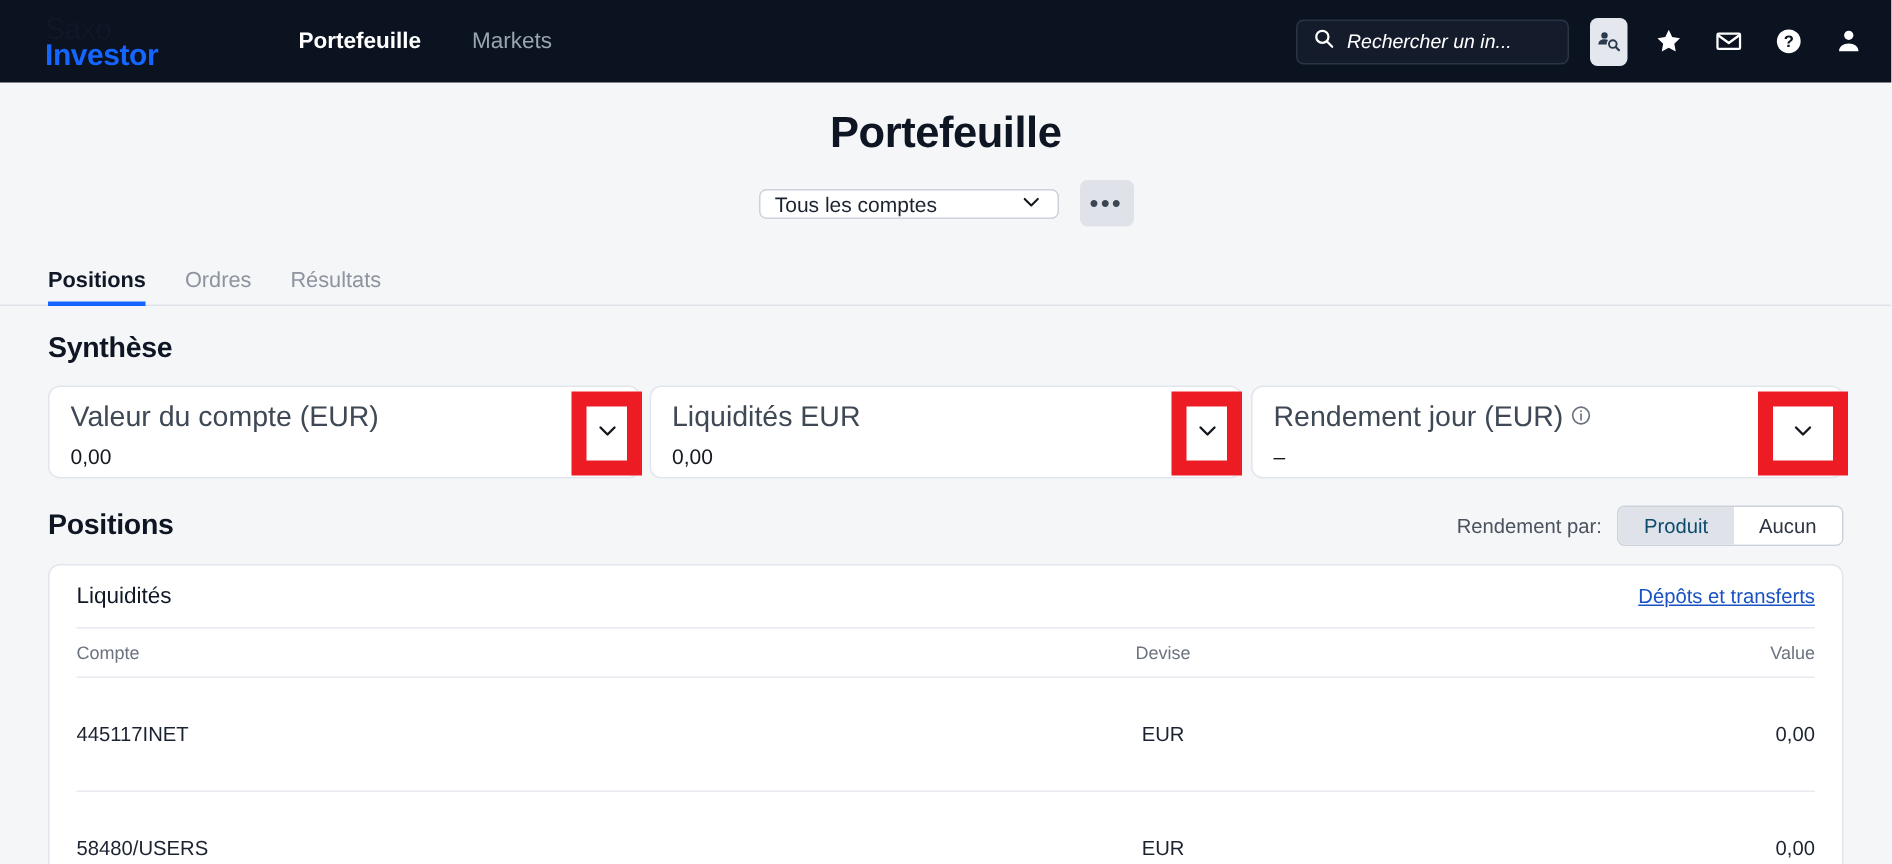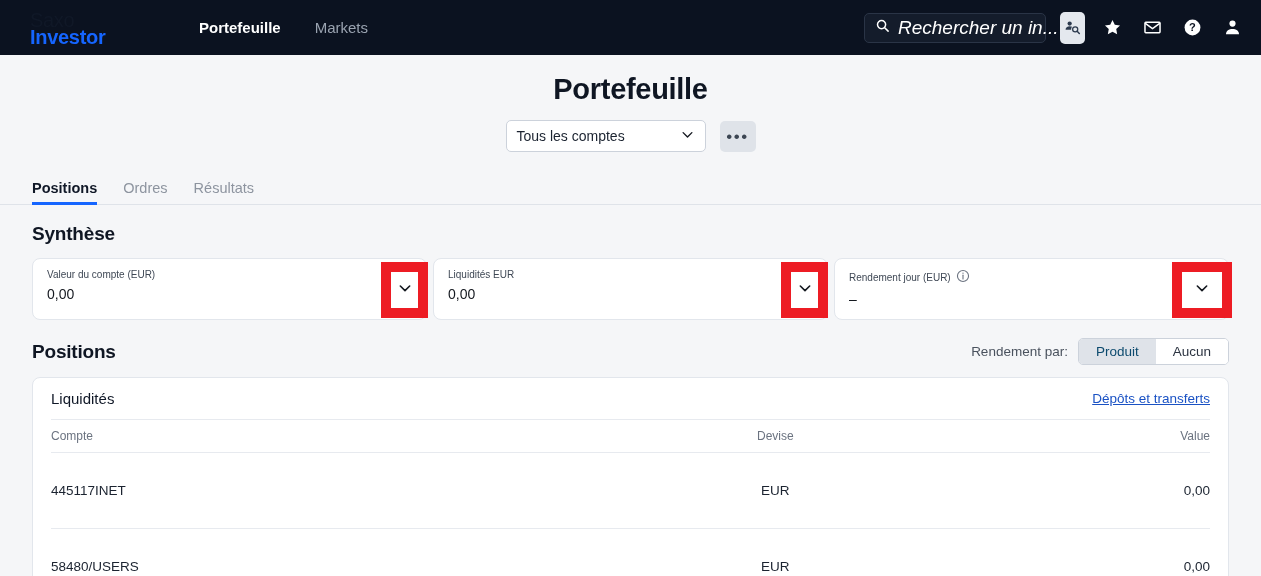--- a/index.html
+++ b/index.html
@@ -63,21 +63,21 @@
     padding: 0 10px;
     cursor: text;
   }
   .searchbox .sicon { flex: 0 0 auto; display: block; }
   .searchbox input {
     flex: 1 1 auto;
     background: transparent;
     border: none;
     outline: none;
     color: #86efac;
-    font-size: 19px;
+    font-size: 13px;
     font-style: italic;
     font-family: "Liberation Sans", sans-serif;
   }
   .searchbox input::placeholder { color: #ffffff; opacity: 1; font-style: italic; }
 
   .icon-btn {
     width: 26px; height: 26px;
     display: flex; align-items: center; justify-content: center;
     cursor: pointer;
   }
@@ -97,21 +97,21 @@
     color: #0f1623;
   }
   .acct-row {
     display: flex;
     justify-content: center;
     align-items: center;
     gap: 14px;
     margin-top: 14px;
   }
   .acct-select {
-    width: 200px; height: 32px;
+    width: 200px; height: 20px;
     background: #ffffff;
     border: 1px solid #ccd2db;
     border-radius: 5px;
     display: flex;
     align-items: center;
     padding: 0 10px;
     font-size: 14px;
     color: #1b2330;
     cursor: pointer;
   }
@@ -176,21 +176,21 @@
   .card {
     flex: 1 1 0;
     height: 62px;
     background: #ffffff;
     border: 1px solid #e2e6ec;
     border-radius: 8px;
     position: relative;
     padding: 10px 14px;
   }
   .card .c-label {
-    font-size: 10px;
+    font-size: 19px;
     color: #3f4855;
     display: flex;
     align-items: center;
     gap: 5px;
   }
   .card .c-value {
     font-size: 14px;
     color: #14181f;
     margin-top: 6px;
   }

